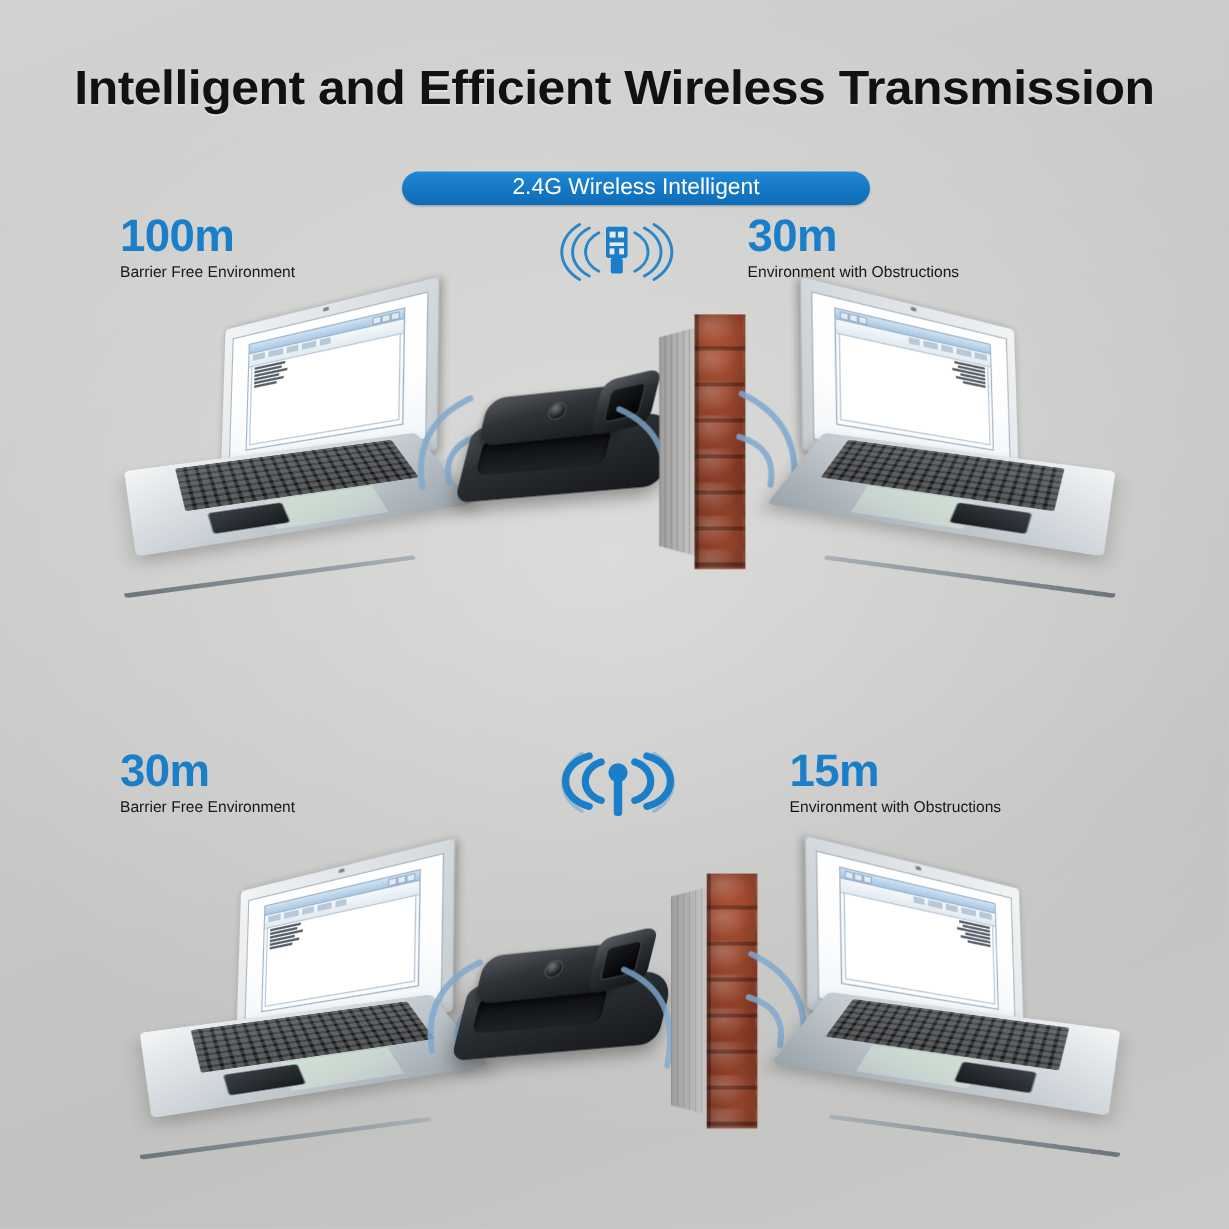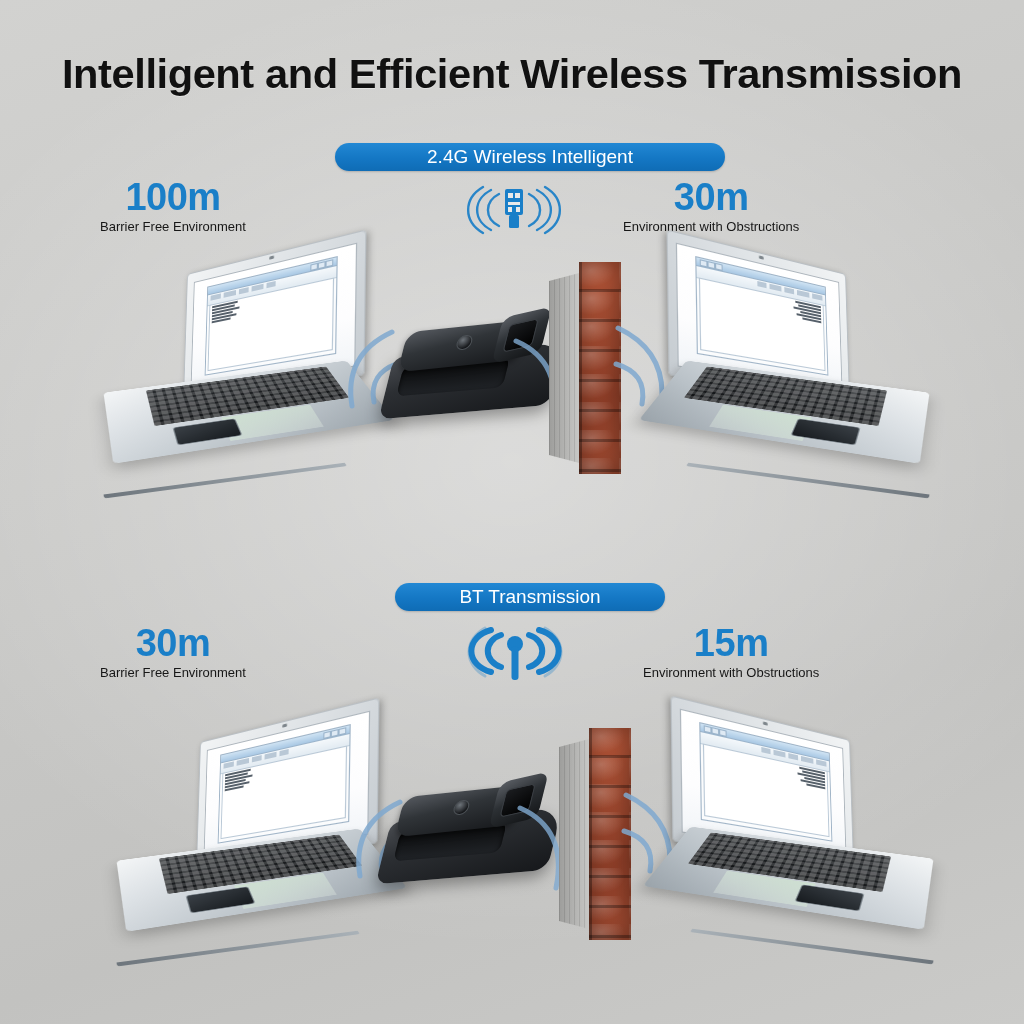--- a/index.html
+++ b/index.html
@@ -21,21 +21,21 @@
 
   
   .badge{position:absolute;height:28px;border-radius:14px;
          background:linear-gradient(180deg,#2288d4 0%,#1477c4 55%,#0f6cb5 100%);
          color:#fff;font-size:19px;font-weight:400;
          display:flex;align-items:center;justify-content:center;
          padding:0 20px;white-space:nowrap;
          box-shadow:0 1px 2px rgba(0,0,0,.18);}
 
   
-  .dist{position:absolute;text-align:center;}
+  .dist{position:absolute;}
   .dist .num{font-size:38px;font-weight:700;color:#1a7fc8;line-height:1.02;
              letter-spacing:-.5px;}
   .dist .desc{font-size:13px;color:#171717;line-height:1.2;margin-top:2px;
               white-space:nowrap;}
 
   
   .iconwrap{position:absolute;}
 
   
   .scene{position:absolute;}
@@ -295,28 +295,27 @@
       </div>
     </div>
     <div class="lp-base">
       <div class="lp-tint"></div>
       <div class="lp-kb"></div>
       <div class="lp-pad"></div>
     </div>
     <div class="lp-edge"></div>
   </div>
 
-  <div class="badge" style="left:395px;top:583px;width:230px;">BT Transmission</div>
 
   <div class="dist" style="left:100px;top:624px;">
     <div class="num">30m</div>
     <div class="desc">Barrier Free Environment</div>
   </div>
 
-  <div class="dist" style="left:643px;top:624px;">
+  <div class="dist" style="left:658px;top:624px;">
     <div class="num">15m</div>
     <div class="desc">Environment with Obstructions</div>
   </div>
 
   <div class="iconwrap ico" style="left:455px;top:622px;">
     <svg width="120" height="58" viewBox="0 0 120 58">
       <g fill="none" stroke="#1a7fc8" stroke-width="3" stroke-linecap="round" opacity=".30">
         <path d="M30 6  A40 30 0 0 0 30 54"></path>
         <path d="M90 6  A40 30 0 0 1 90 54"></path>
       </g>

